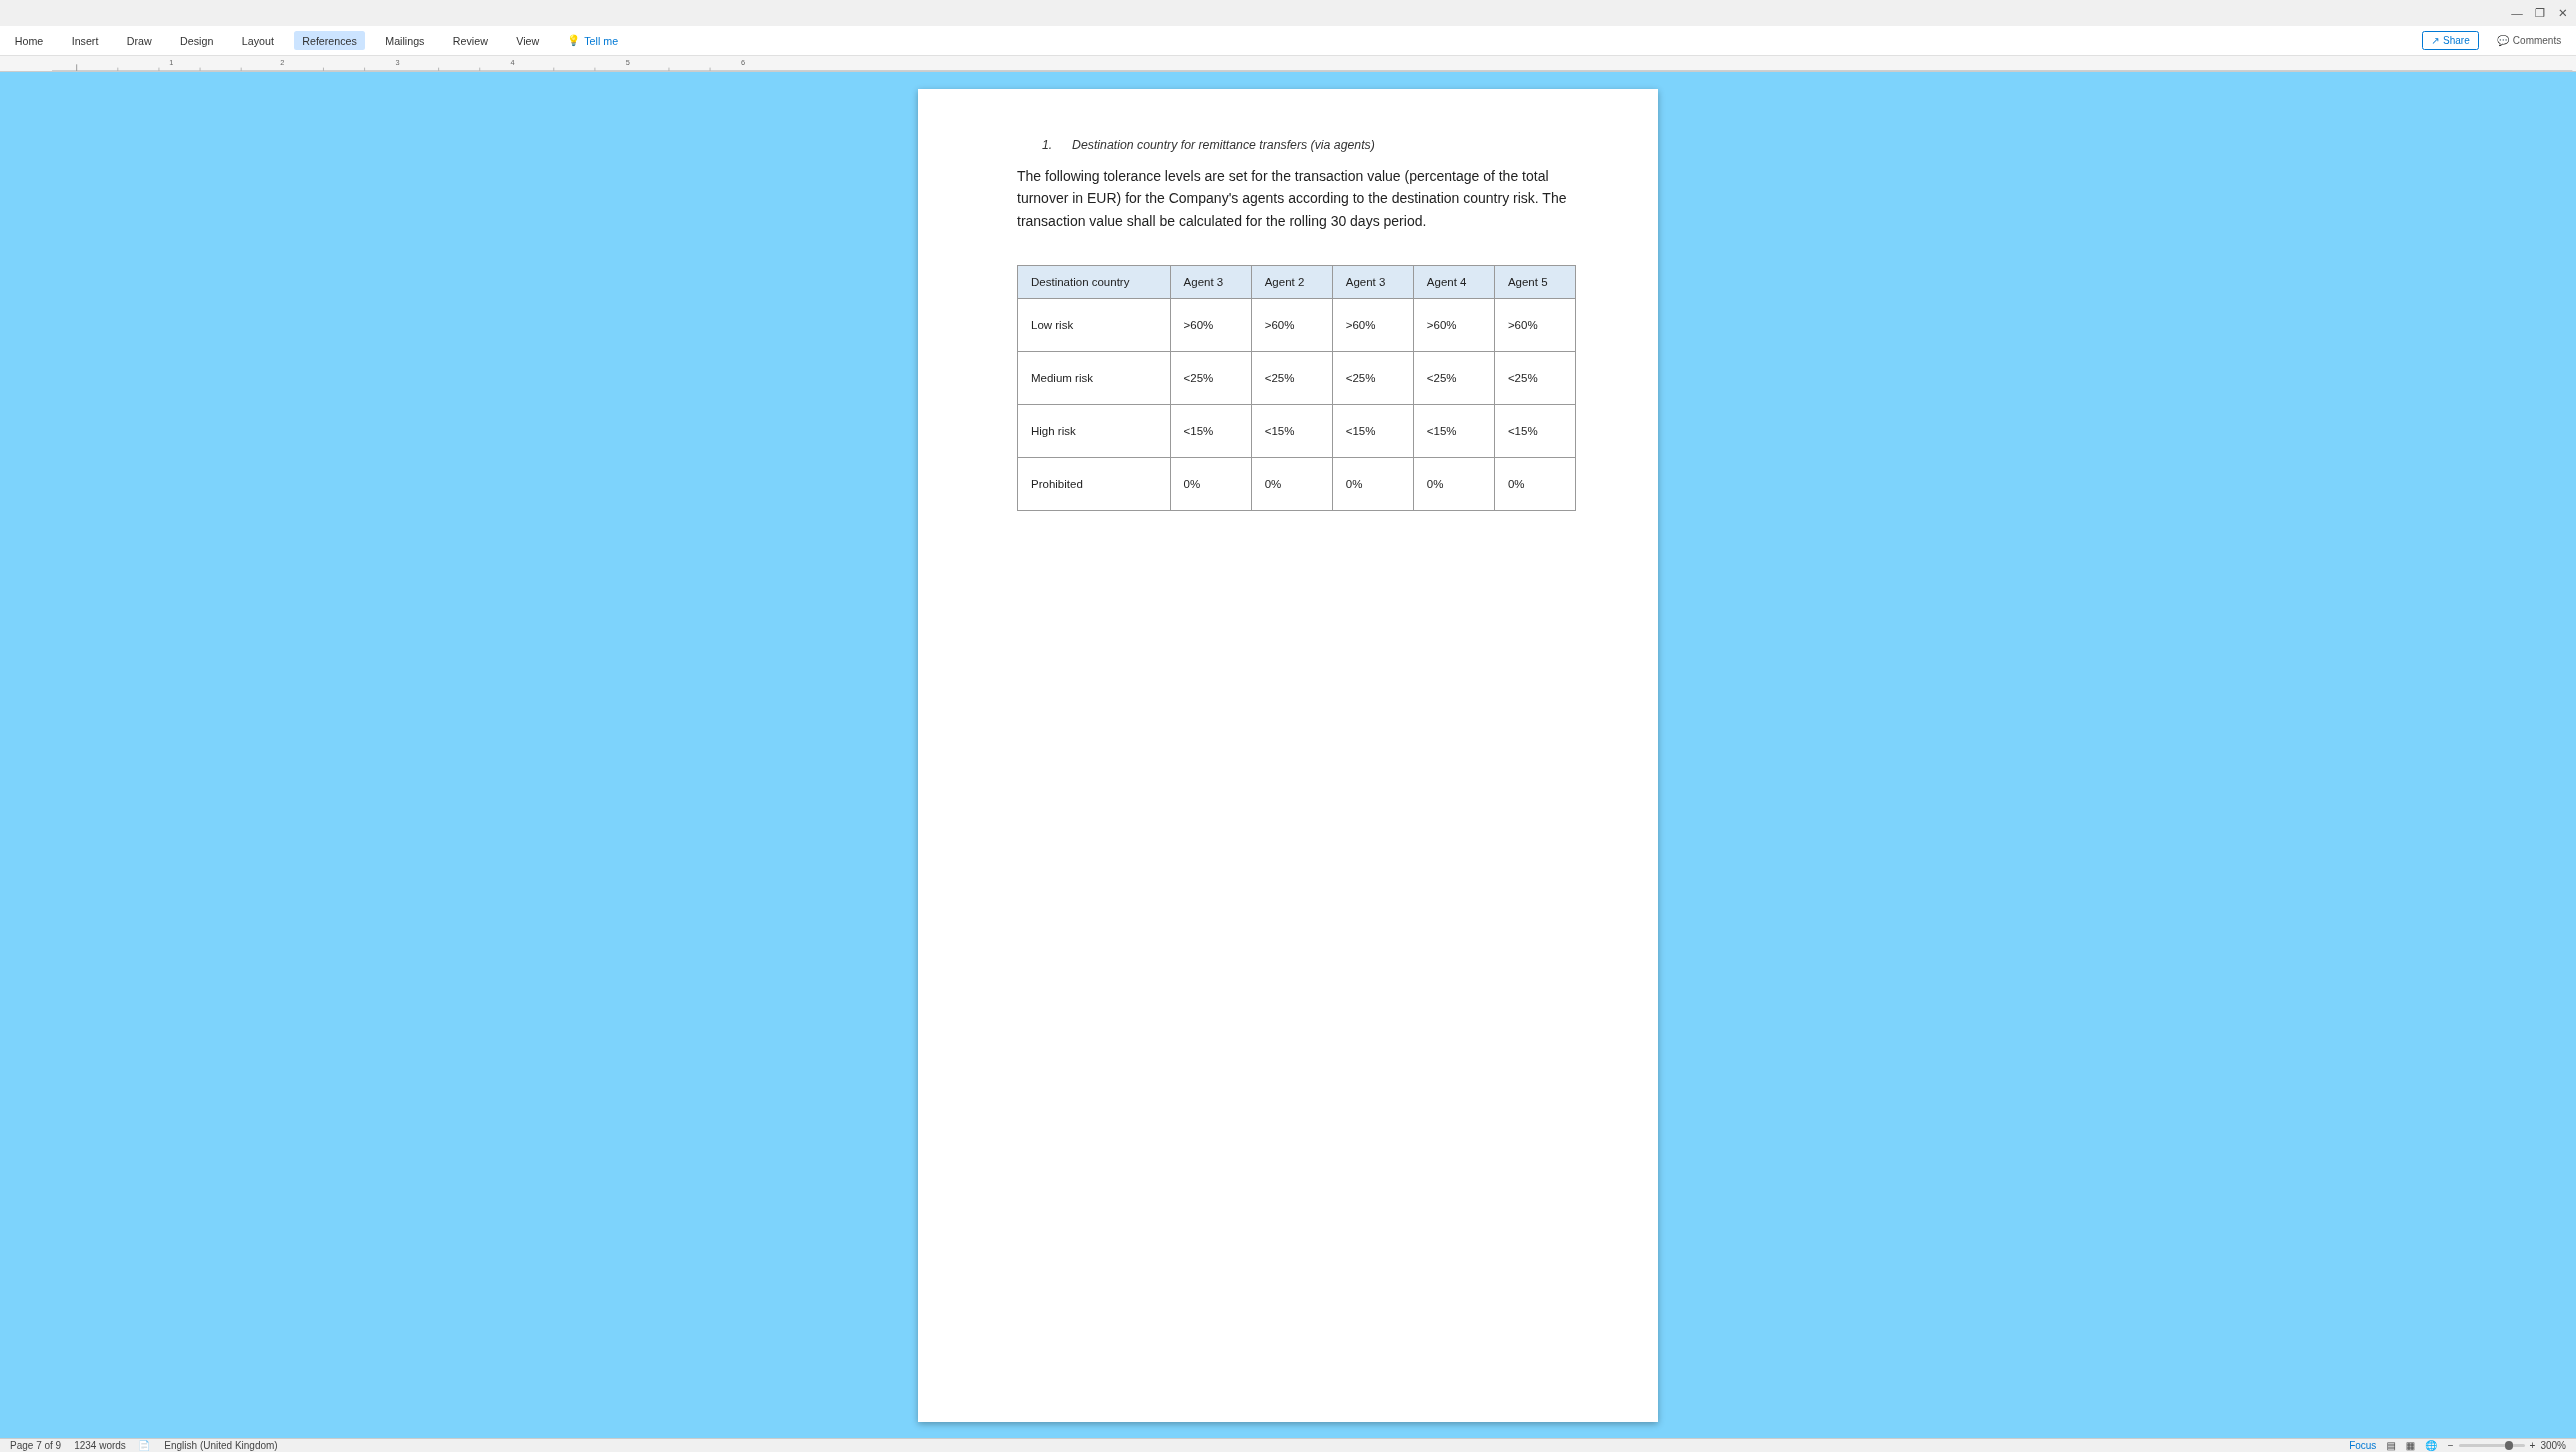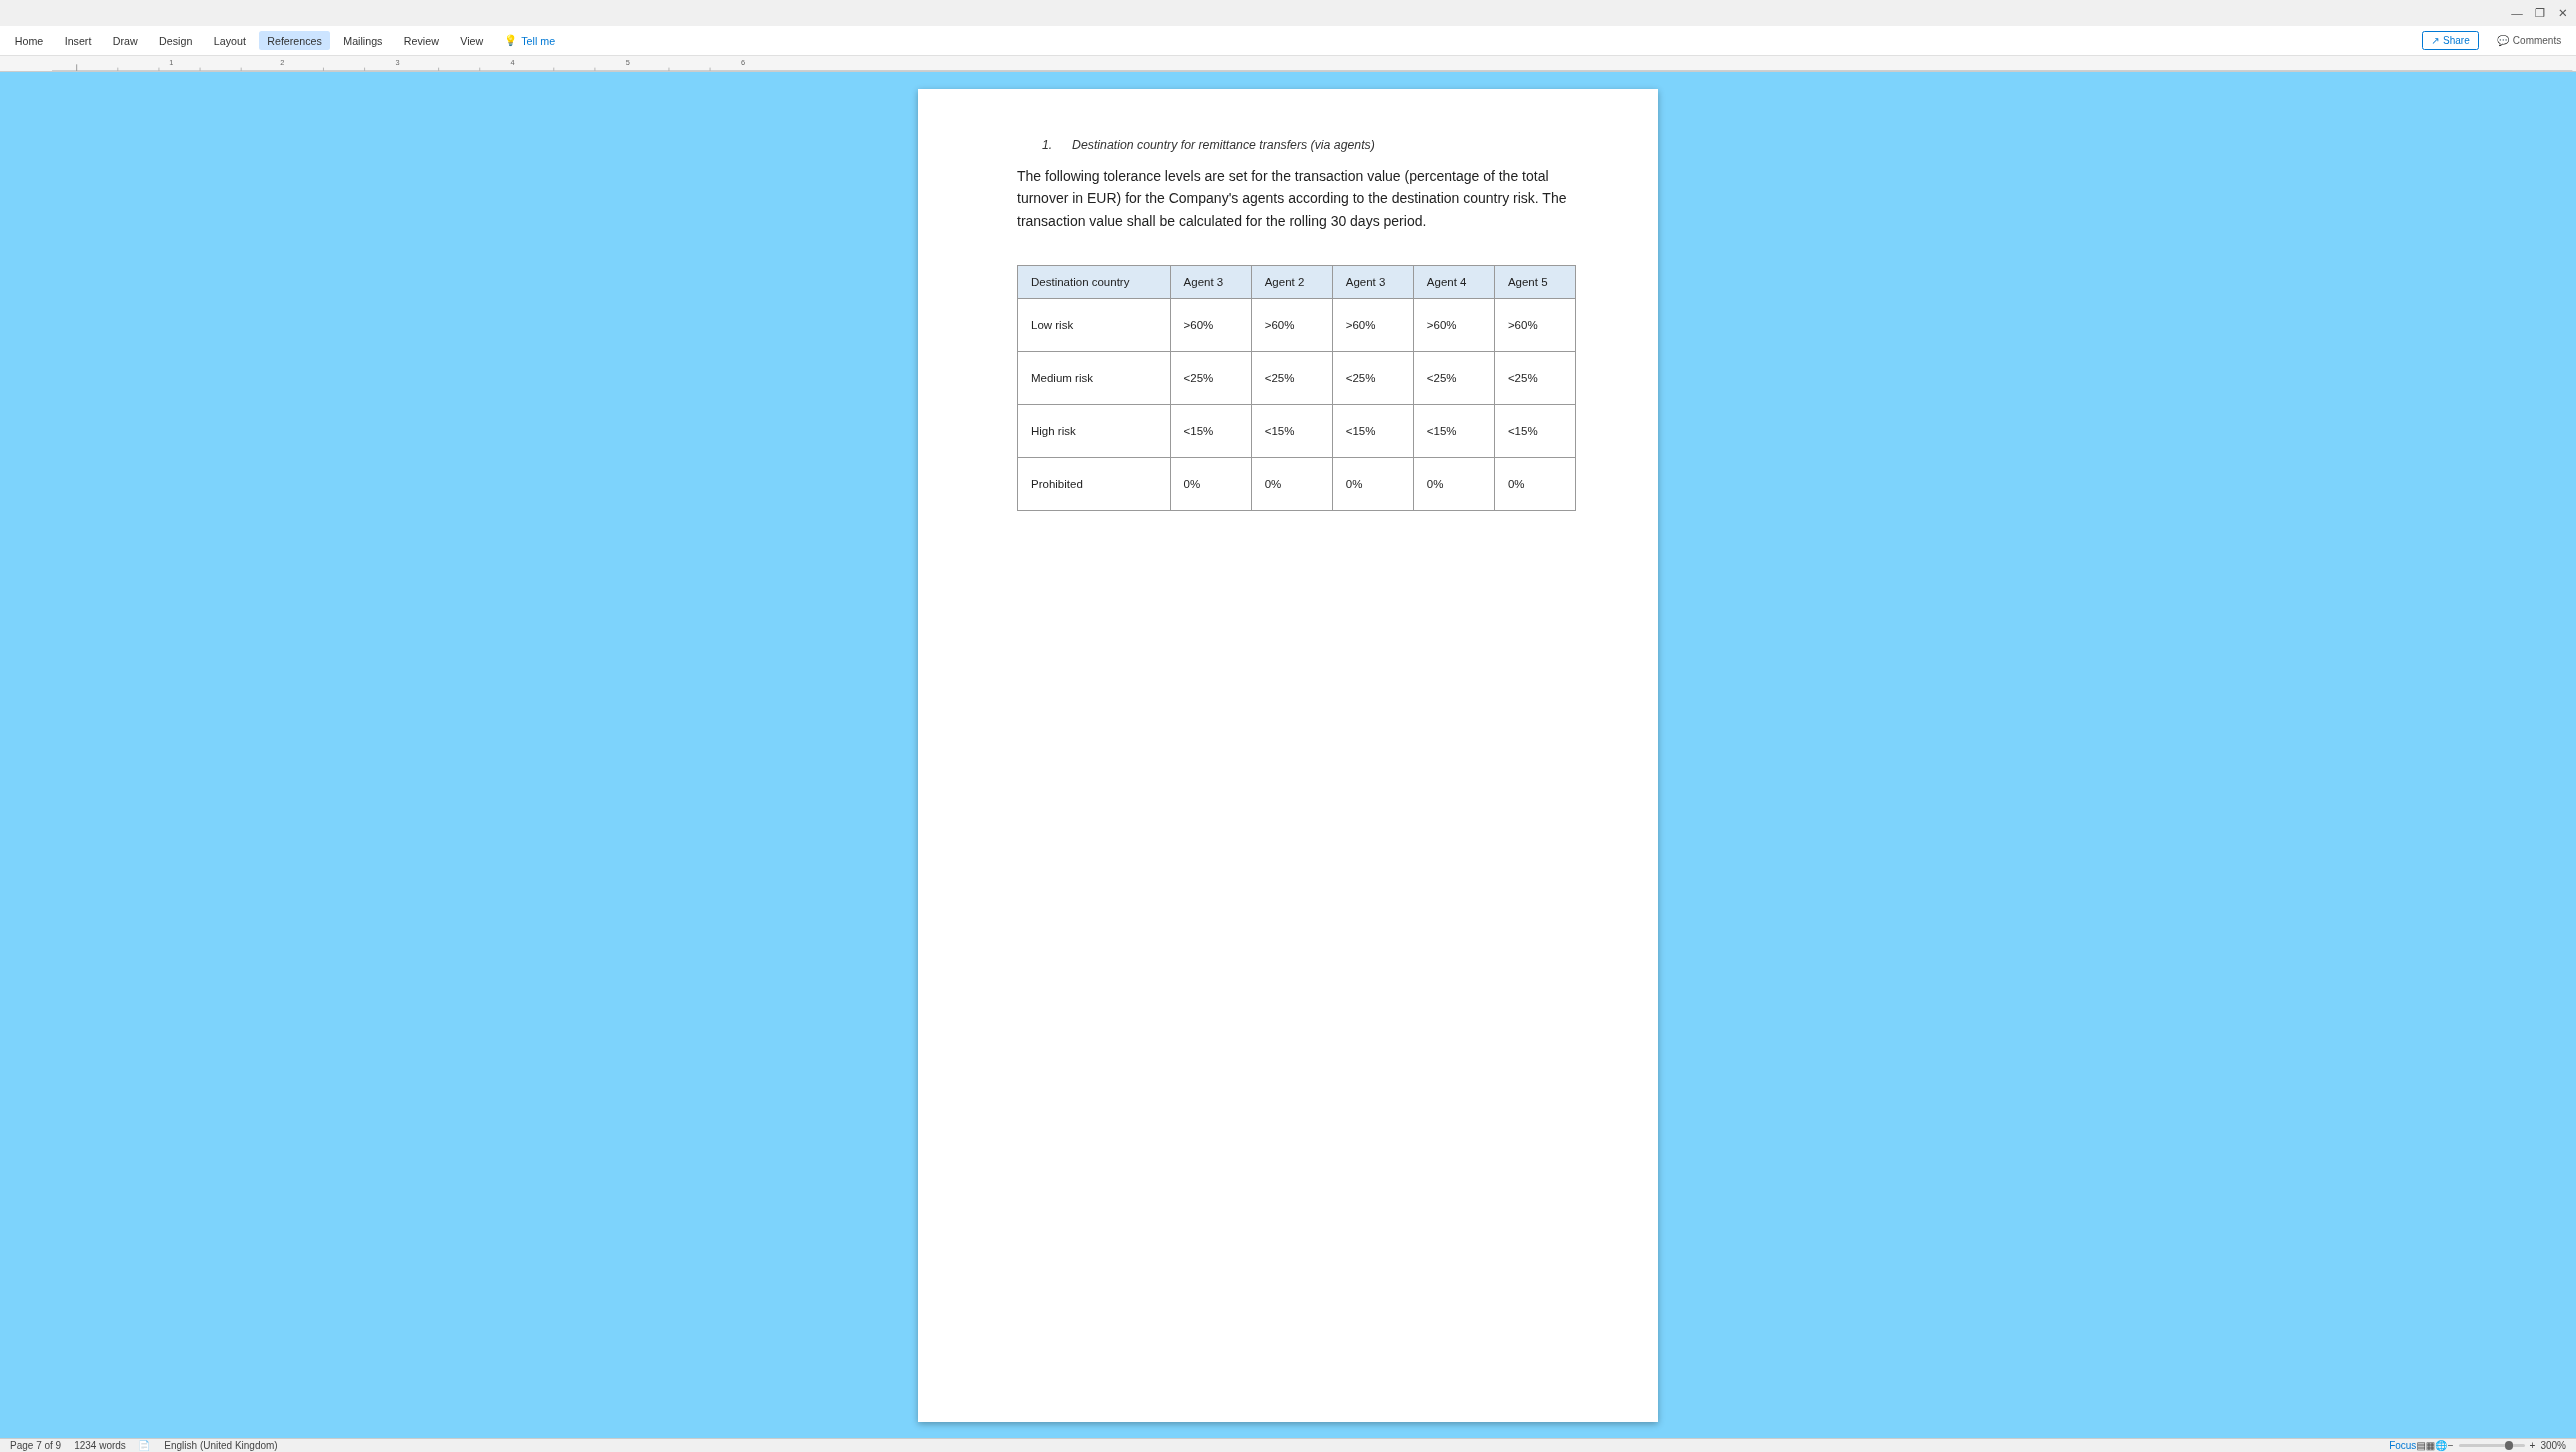--- a/index.html
+++ b/index.html
@@ -35,21 +35,21 @@
     }
 
     
     .menu-bar {
       background: #fff;
       height: 30px;
       display: flex;
       align-items: center;
       padding: 0 6.6px;
       border-bottom: 0.8px solid #e0e0e0;
-      gap: 5px;
+      gap: 12px;
     }
     .menu-item {
       padding: 3.3px 8.2px;
       cursor: pointer;
       border-radius: 2.5px;
       font-size: 10.7px;
       color: #333;
     }
     .menu-item.active { background: #cce4ff; }
 
@@ -172,20 +172,21 @@
       padding: 0 10px;
       border-top: 0.8px solid #ccc;
       font-size: 10px;
       color: #444;
       gap: 13px;
     }
     .status-right {
       margin-left: auto;
       display: flex;
       align-items: center;
+      gap: 10px;
       justify-content: space-between;
     }
     .zoom-controls {
       display: flex;
       align-items: center;
       gap: 5px;
     }
     .zoom-slider {
       width: 66px;
       height: 3.3px;

